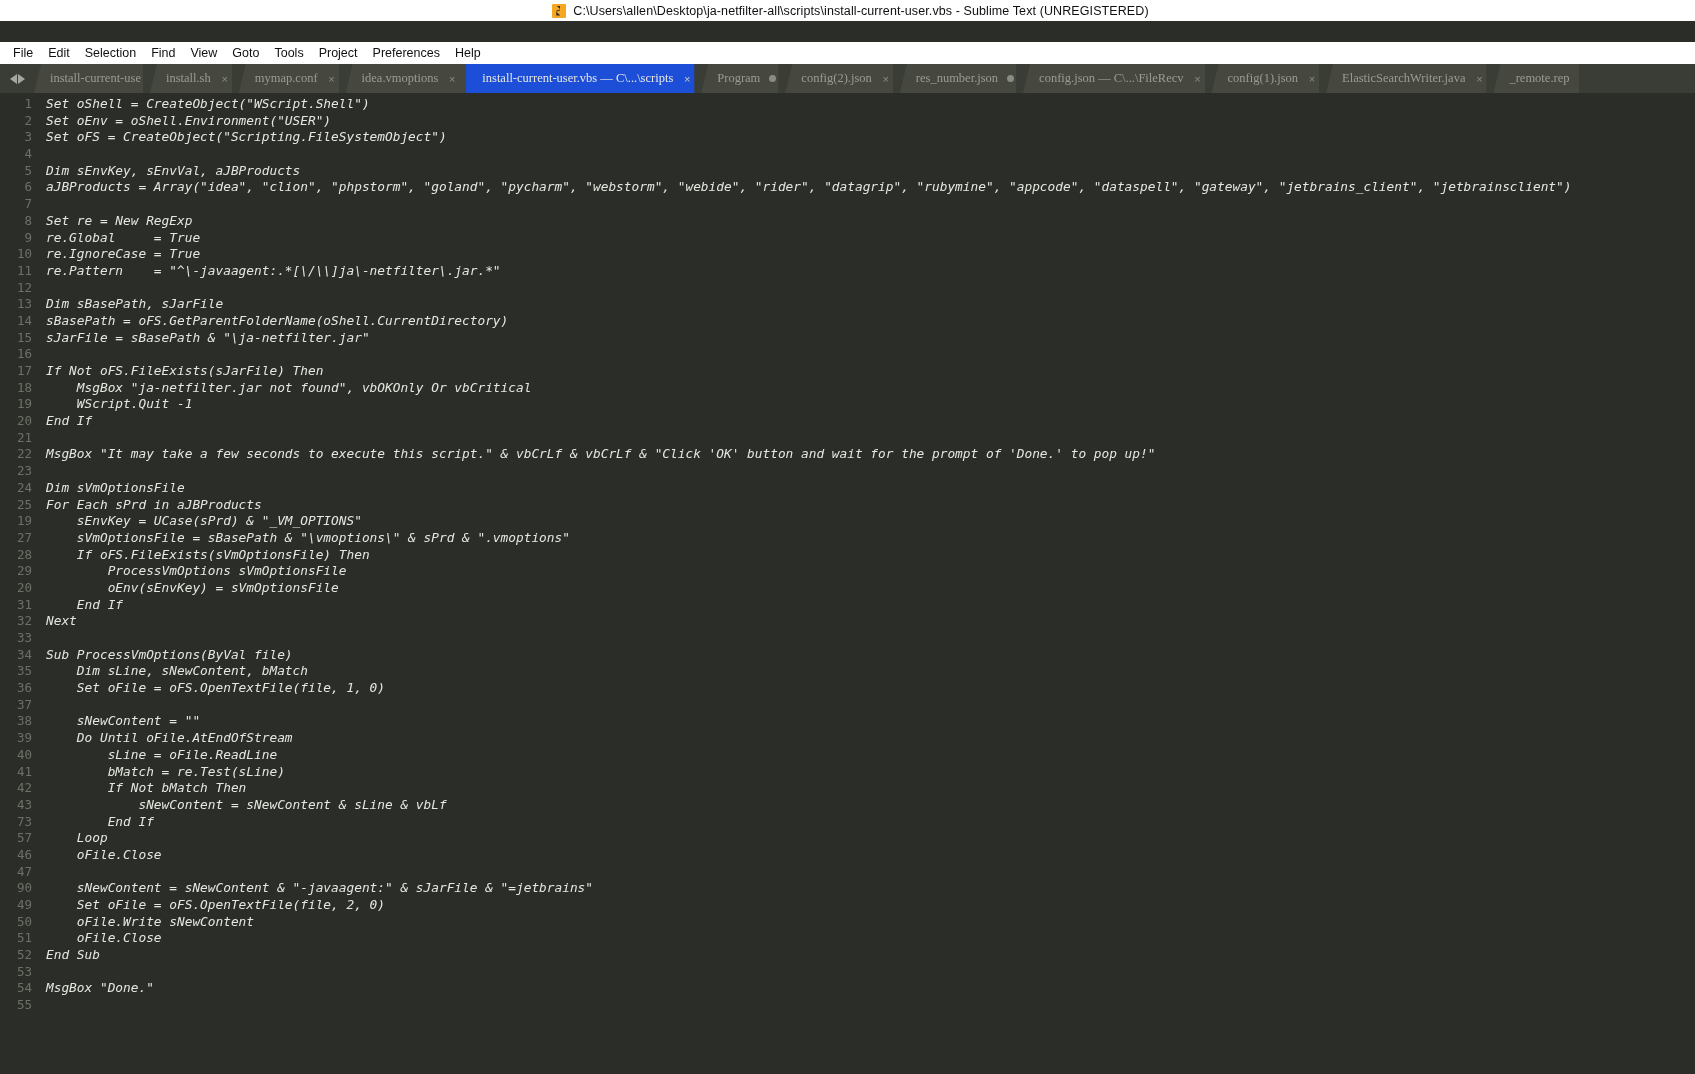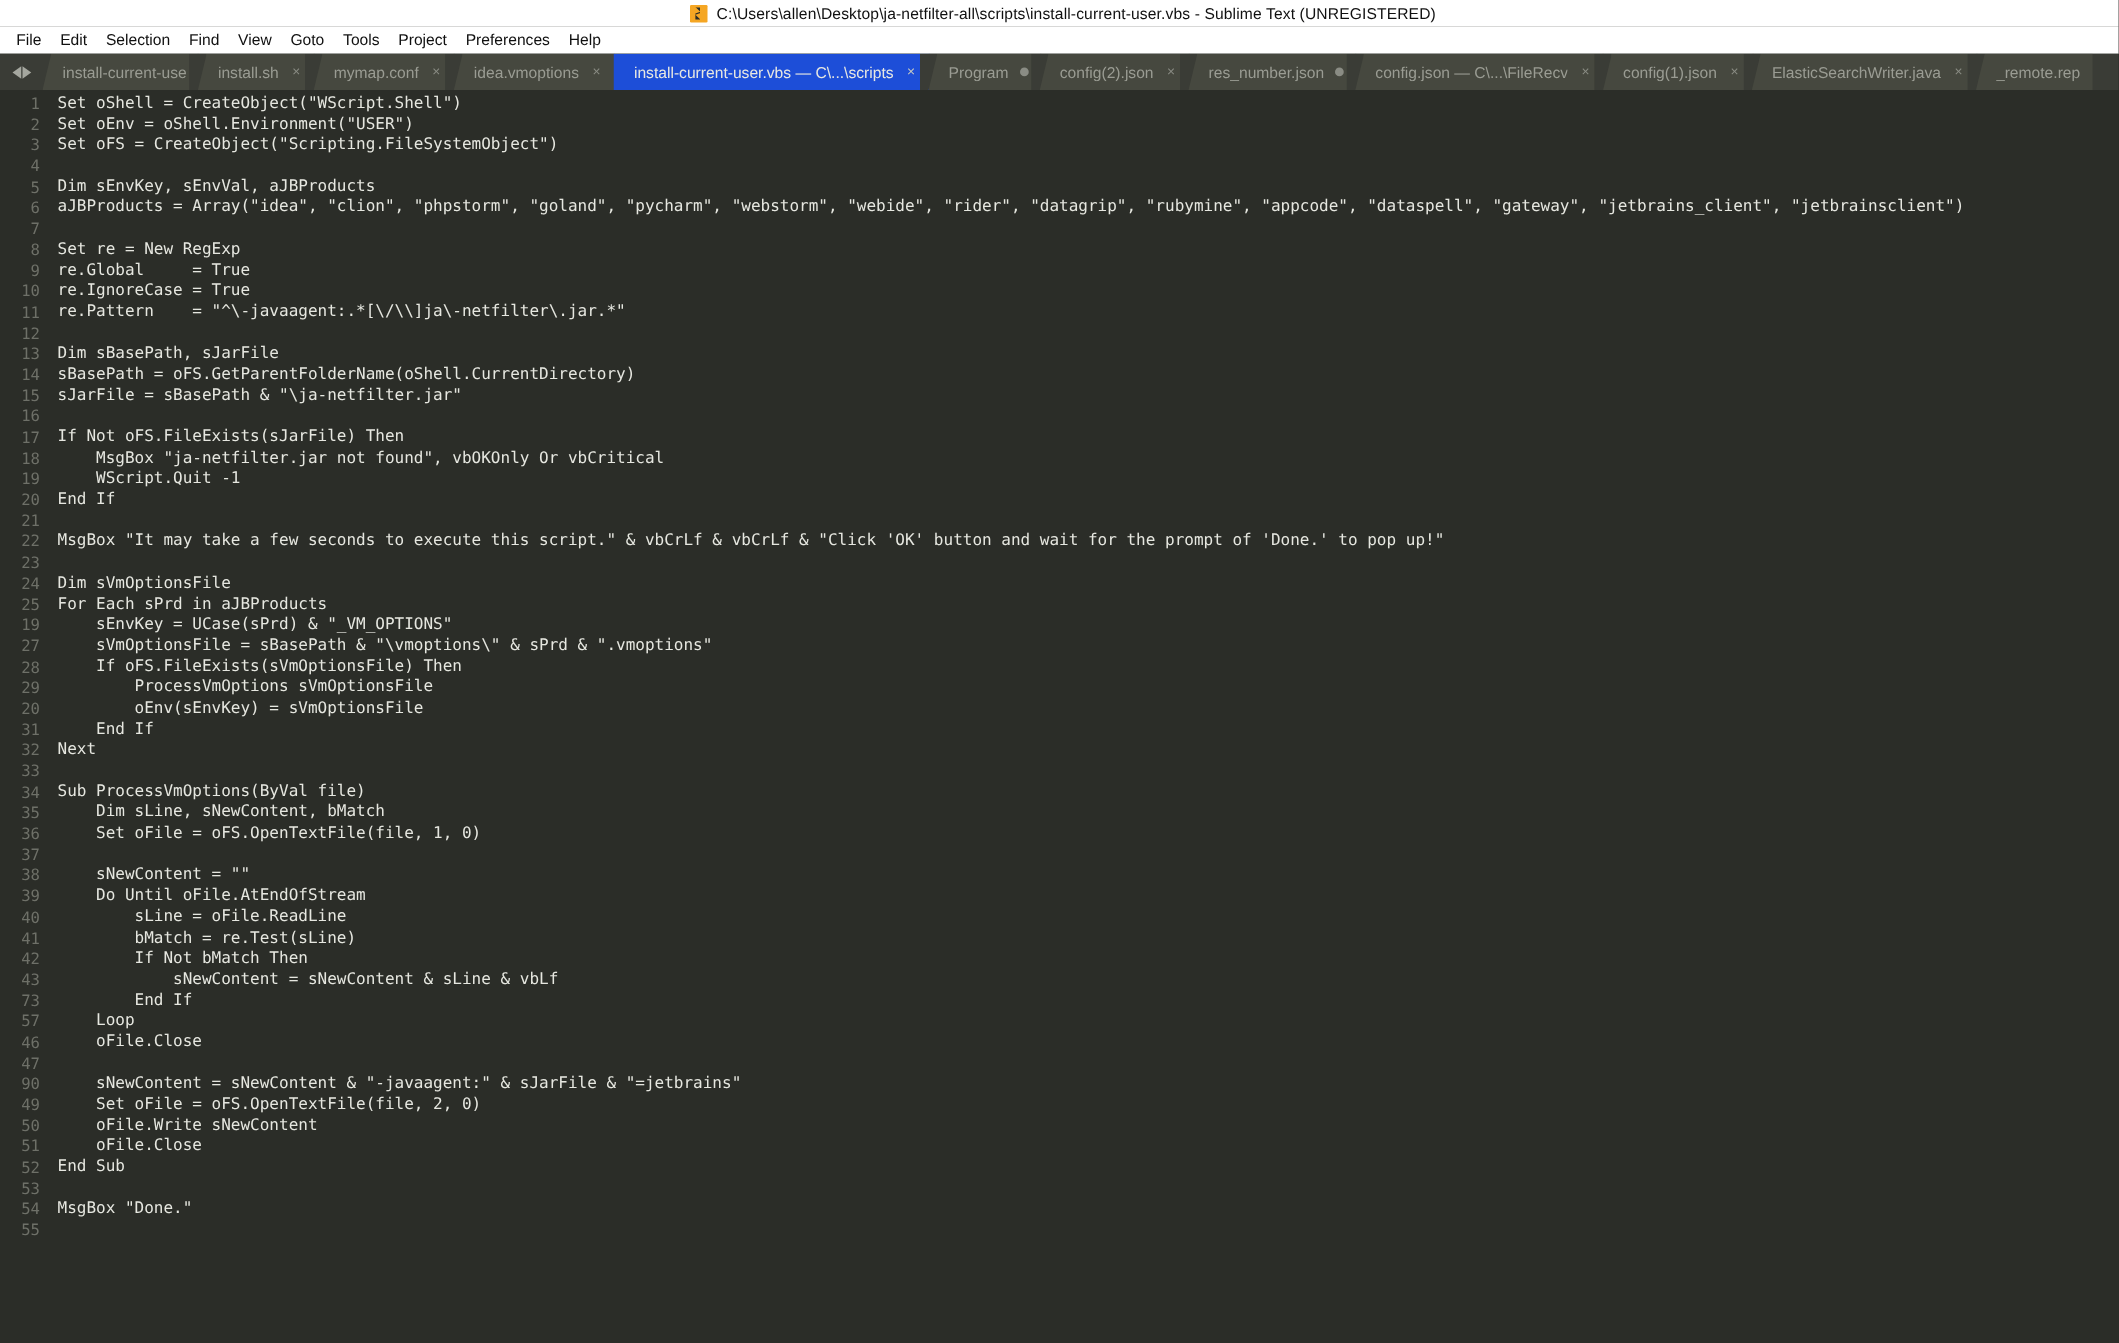--- a/index.html
+++ b/index.html
@@ -47,20 +47,21 @@
   }
 
   
   #menu-bar {
     height: 22px;
     background: #ffffff;
     display: flex;
     align-items: center;
     padding-left: 6px;
     box-sizing: border-box;
+    margin-top: 21px;
   }
   .menu-item {
     font-size: 12.5px;
     color: #101010;
     padding: 1px 8px 1px 7px;
     white-space: nowrap;
     cursor: default;
   }
 
   
@@ -102,20 +103,21 @@
     position: relative;
     box-sizing: border-box;
     white-space: nowrap;
     cursor: default;
     margin-right: -1px;
   }
   .tab .tab-label {
     overflow: hidden;
     text-overflow: clip;
     max-width: 210px;
+    font-family: Liberation Serif, serif;
   }
   .tab .tab-close {
     margin-left: 9px;
     font-size: 11px;
     color: #8a8c84;
     width: 10px;
     text-align: center;
     flex: 0 0 auto;
   }
   .tab .tab-dot {
@@ -172,21 +174,21 @@
     box-sizing: border-box;
     color: #e6e7e0;
     font-family: "DejaVu Sans Mono", monospace;
     font-size: 12.8px;
     line-height: 16.7px;
     white-space: pre;
     overflow: hidden;
   }
   #code div { height: 16.7px; }
   
-  #code div { position: relative; }
+  #code div { position: relative; font-style: italic; }
 </style>
 </head>
 <body>
 
 <div id="title-bar">
   <div id="app-icon"></div>
   <div id="title-text">C:\Users\allen\Desktop\ja-netfilter-all\scripts\install-current-user.vbs - Sublime Text (UNREGISTERED)</div>
 </div>
 
 <div id="menu-bar">

